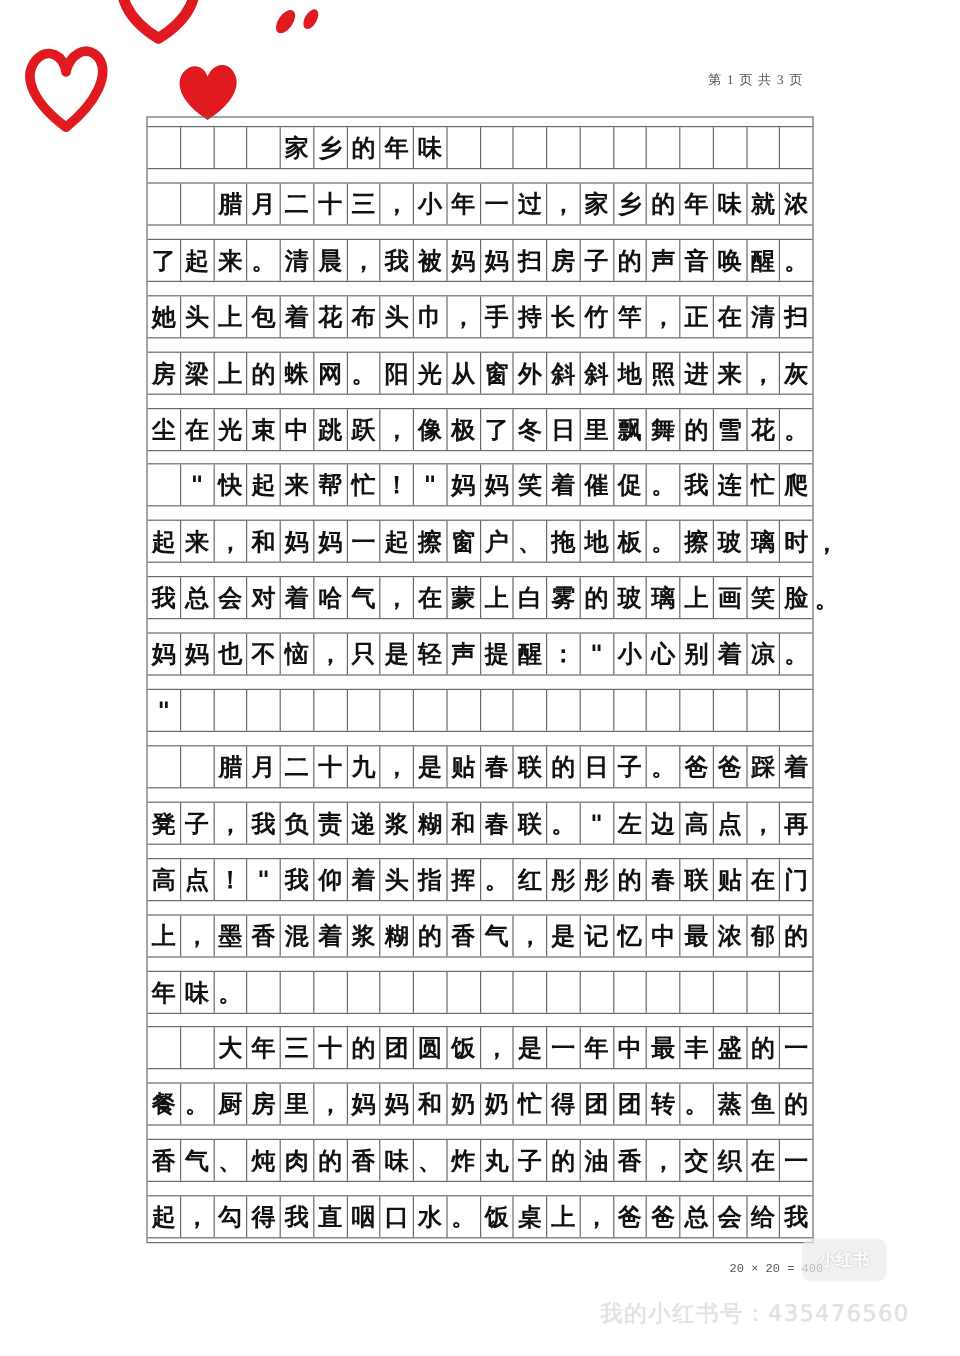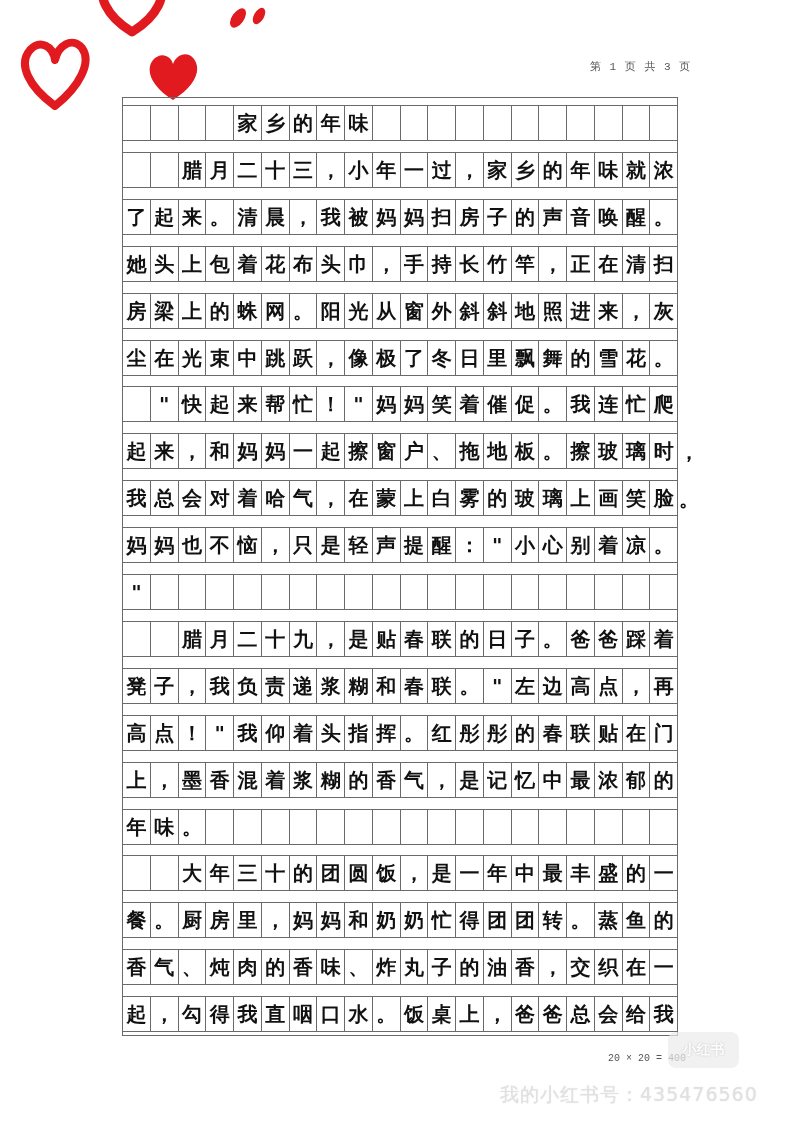--- a/index.html
+++ b/index.html
@@ -4,21 +4,21 @@
 <style>
   html, body { margin: 0; padding: 0; }
   body {
     width: 800px; height: 1130px; overflow: hidden; position: relative;
     background: #ffffff;
     font-family: "DejaVu Sans", "Liberation Sans", sans-serif;
   }
   .heart { position: absolute; }
   .page-indicator {
     position: absolute; left: 590px; top: 59px;
-    font-family: Liberation Mono, monospace;
+    font-family: Liberation Serif, serif;
     font-size: 11px; color: #555; letter-spacing: 1px;
   }
   .sheet {
     position: absolute; left: 122px; top: 97px;
     width: 556px; height: 939px;
     border: 1px solid #6a6a6a; box-sizing: border-box;
   }
   .row {
     position: absolute; left: 0; width: 100%;
     height: 36px; display: flex;

